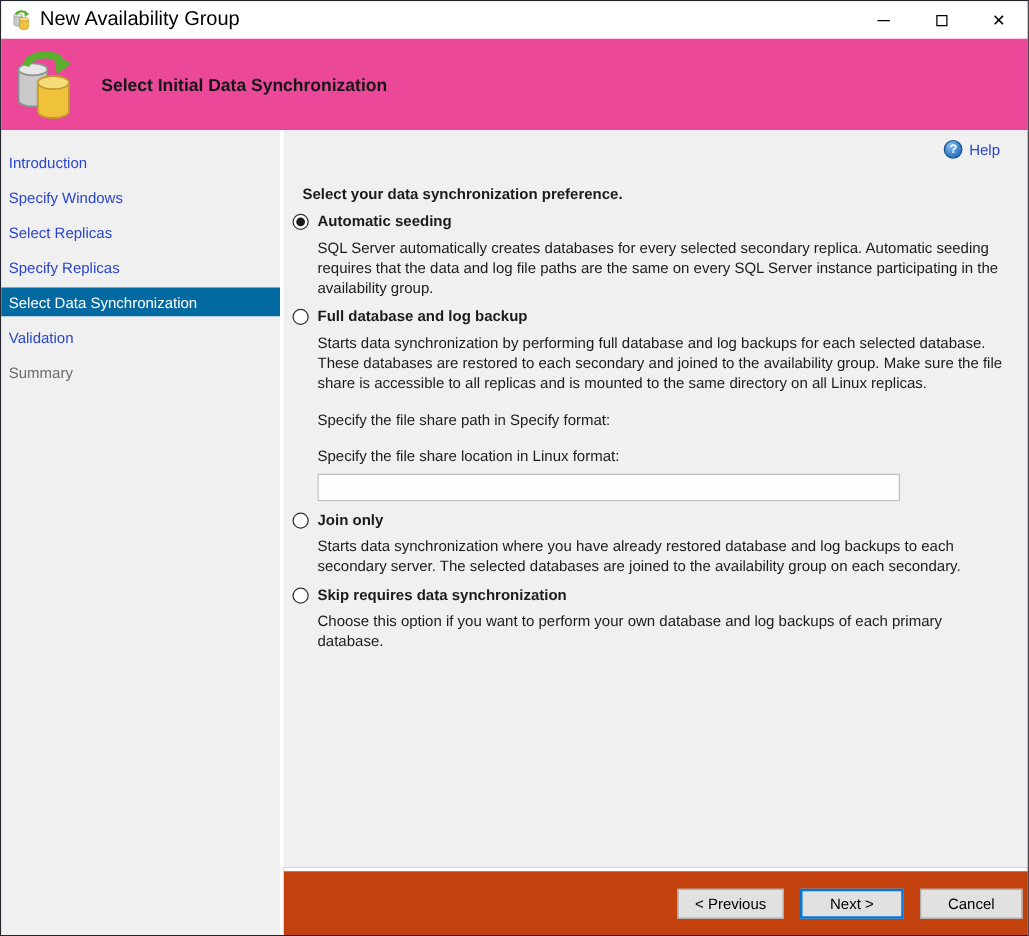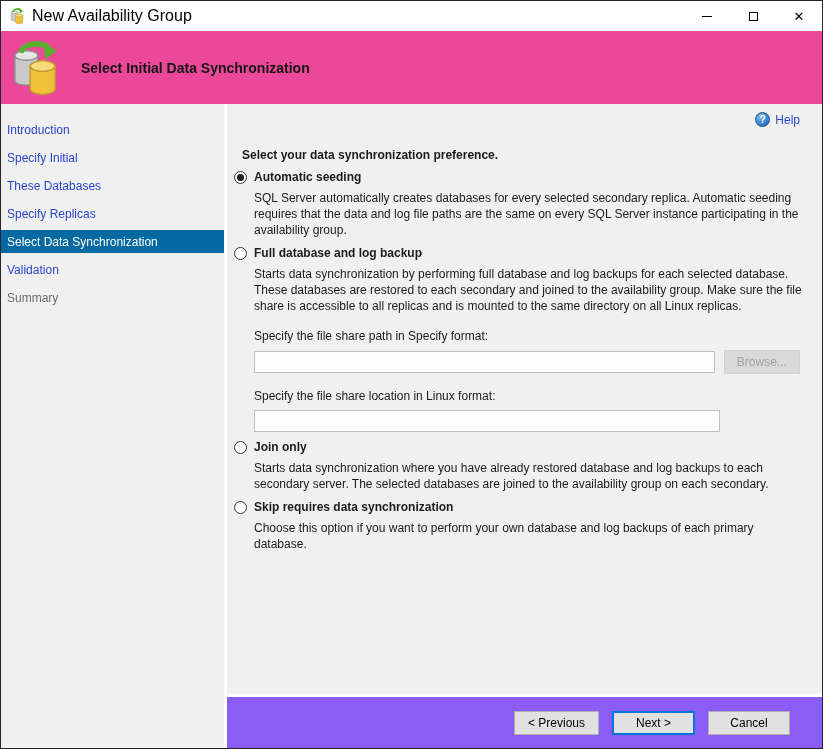--- a/index.html
+++ b/index.html
@@ -90,24 +90,24 @@
     background: #fdfdfd; border: 1px solid #c0c0c0;
     font: inherit; padding: 0 4px; color: #1b1b1b;
   }
   .browse-btn {
     width: 77px; height: 24px;
     background: #d9d9d9; border: 1px solid #d3d3d3;
     color: #a3a3a3; font: inherit; cursor: default;
   }
   
   .footer {
-    height: 54px; flex-shrink: 0; background: #8b5cf6;
+    height: 54px; flex-shrink: 0; background: #c2410c;
     border-top: 3px solid #ffffff;
     display: flex; align-items: center; justify-content: flex-end;
-    gap: 13px; padding-right: 32px;
+    gap: 13px; padding-right: 4px;
   }
   .btn {
     height: 24px; min-width: 70px; padding: 0 13px;
     background: #e1e1e1; border: 1px solid #adadad;
     font: inherit; color: #000; cursor: pointer;
   }
   .btn.default { border: 2px solid #0078d7; min-width: 83px; }
   .btn.cancel { min-width: 82px; }
 </style>
 </head>
@@ -151,22 +151,22 @@
         <ellipse cx="33" cy="27" rx="13" ry="5.5" fill="#f7da7a" stroke="#c2992b" stroke-width="1.5"></ellipse>
       </svg>
     </span>
     <span class="header-title">Select Initial Data Synchronization</span>
   </div>
 
   <div class="body">
 
     <div class="sidebar">
       <div class="sidebar-item">Introduction</div>
-      <div class="sidebar-item">Specify Initial</div>
-      <div class="sidebar-item">These Databases</div>
+      <div class="sidebar-item">Specify Windows</div>
+      <div class="sidebar-item">Select Replicas</div>
       <div class="sidebar-item">Specify Replicas</div>
       <div class="sidebar-item selected">Select Data Synchronization</div>
       <div class="sidebar-item">Validation</div>
       <div class="sidebar-item disabled">Summary</div>
     </div>
 
     <div class="divider-v"></div>
 
     <div class="right-col">
       <div class="content">
@@ -190,24 +190,20 @@
 
         <div class="option">
           <div class="option-head">
             <span class="radio"></span>
             <span class="option-label">Full database and log backup</span>
           </div>
           <div class="option-desc">Starts data synchronization by performing full database and log backups for each selected database. These databases are restored to each secondary and joined to the availability group. Make sure the file share is accessible to all replicas and is mounted to the same directory on all Linux replicas.</div>
 
           <div class="field">
             <div class="field-label">Specify the file share path in Specify format:</div>
-            <div class="field-row">
-              <input class="text-input" type="text" value="" style="">
-              <button class="browse-btn" disabled="">Browse...</button>
-            </div>
           </div>
 
           <div class="field">
             <div class="field-label">Specify the file share location in Linux format:</div>
             <div class="field-row">
               <input class="text-input" type="text" value="" style="">
             </div>
           </div>
         </div>
 

